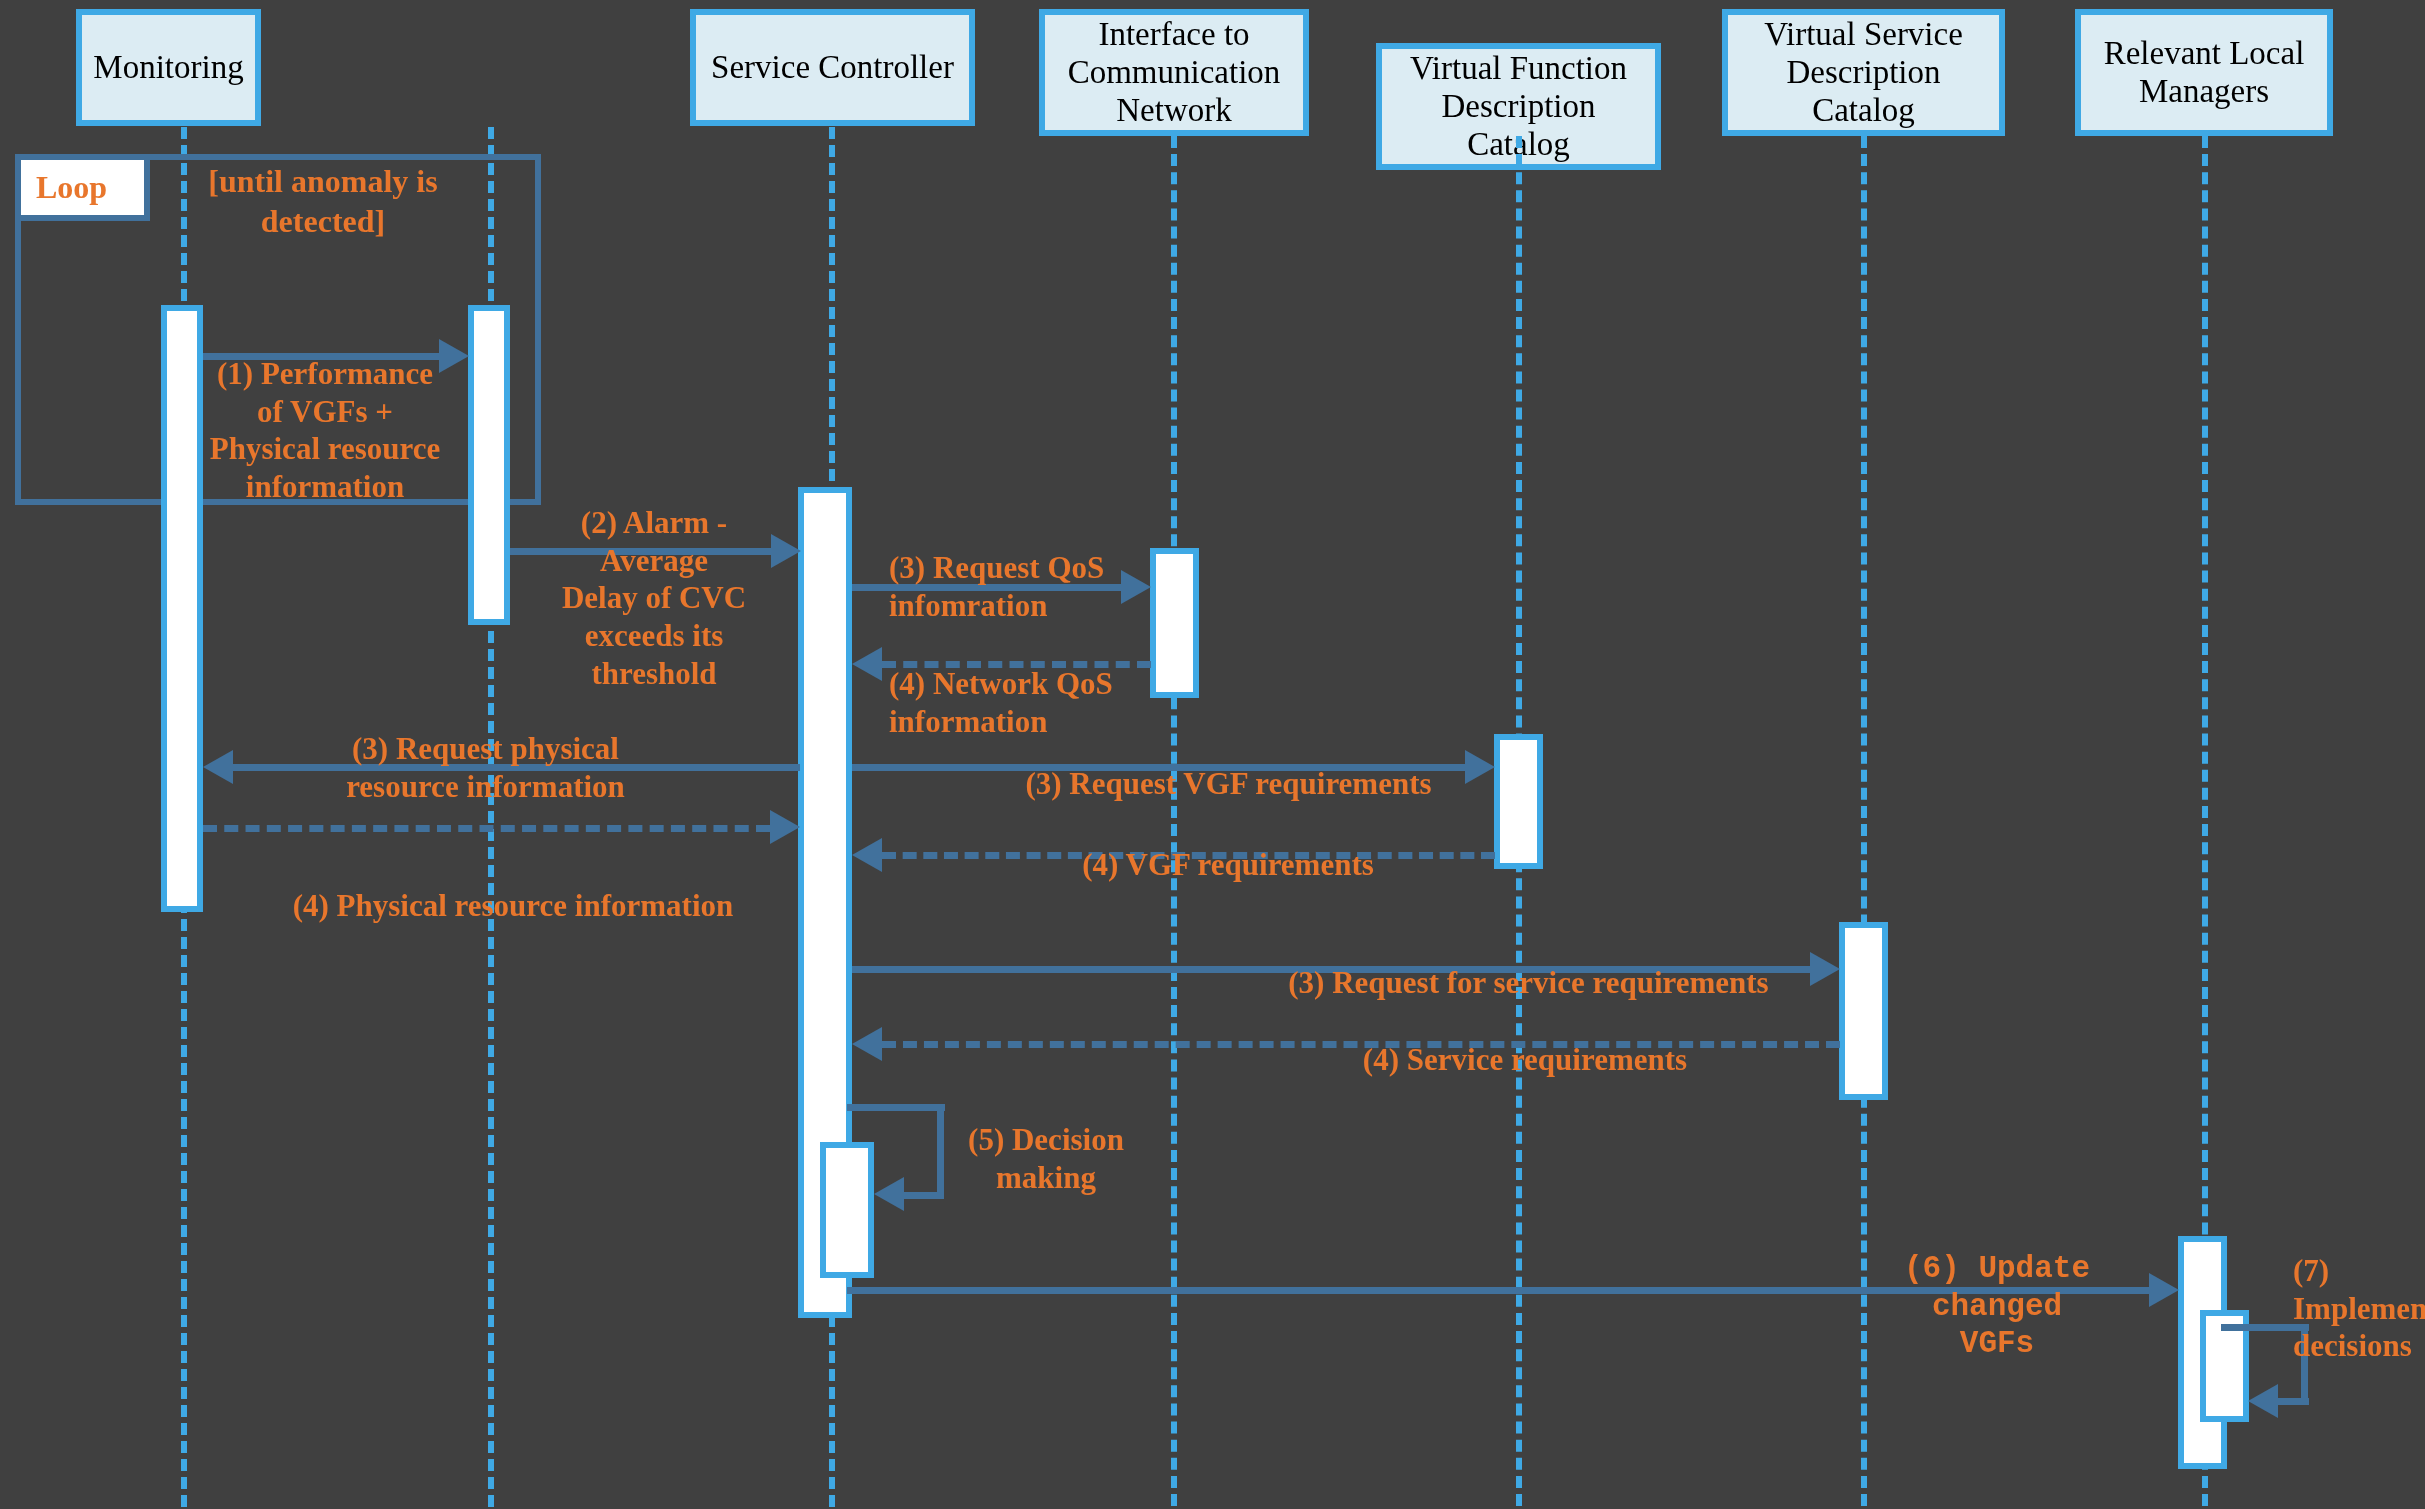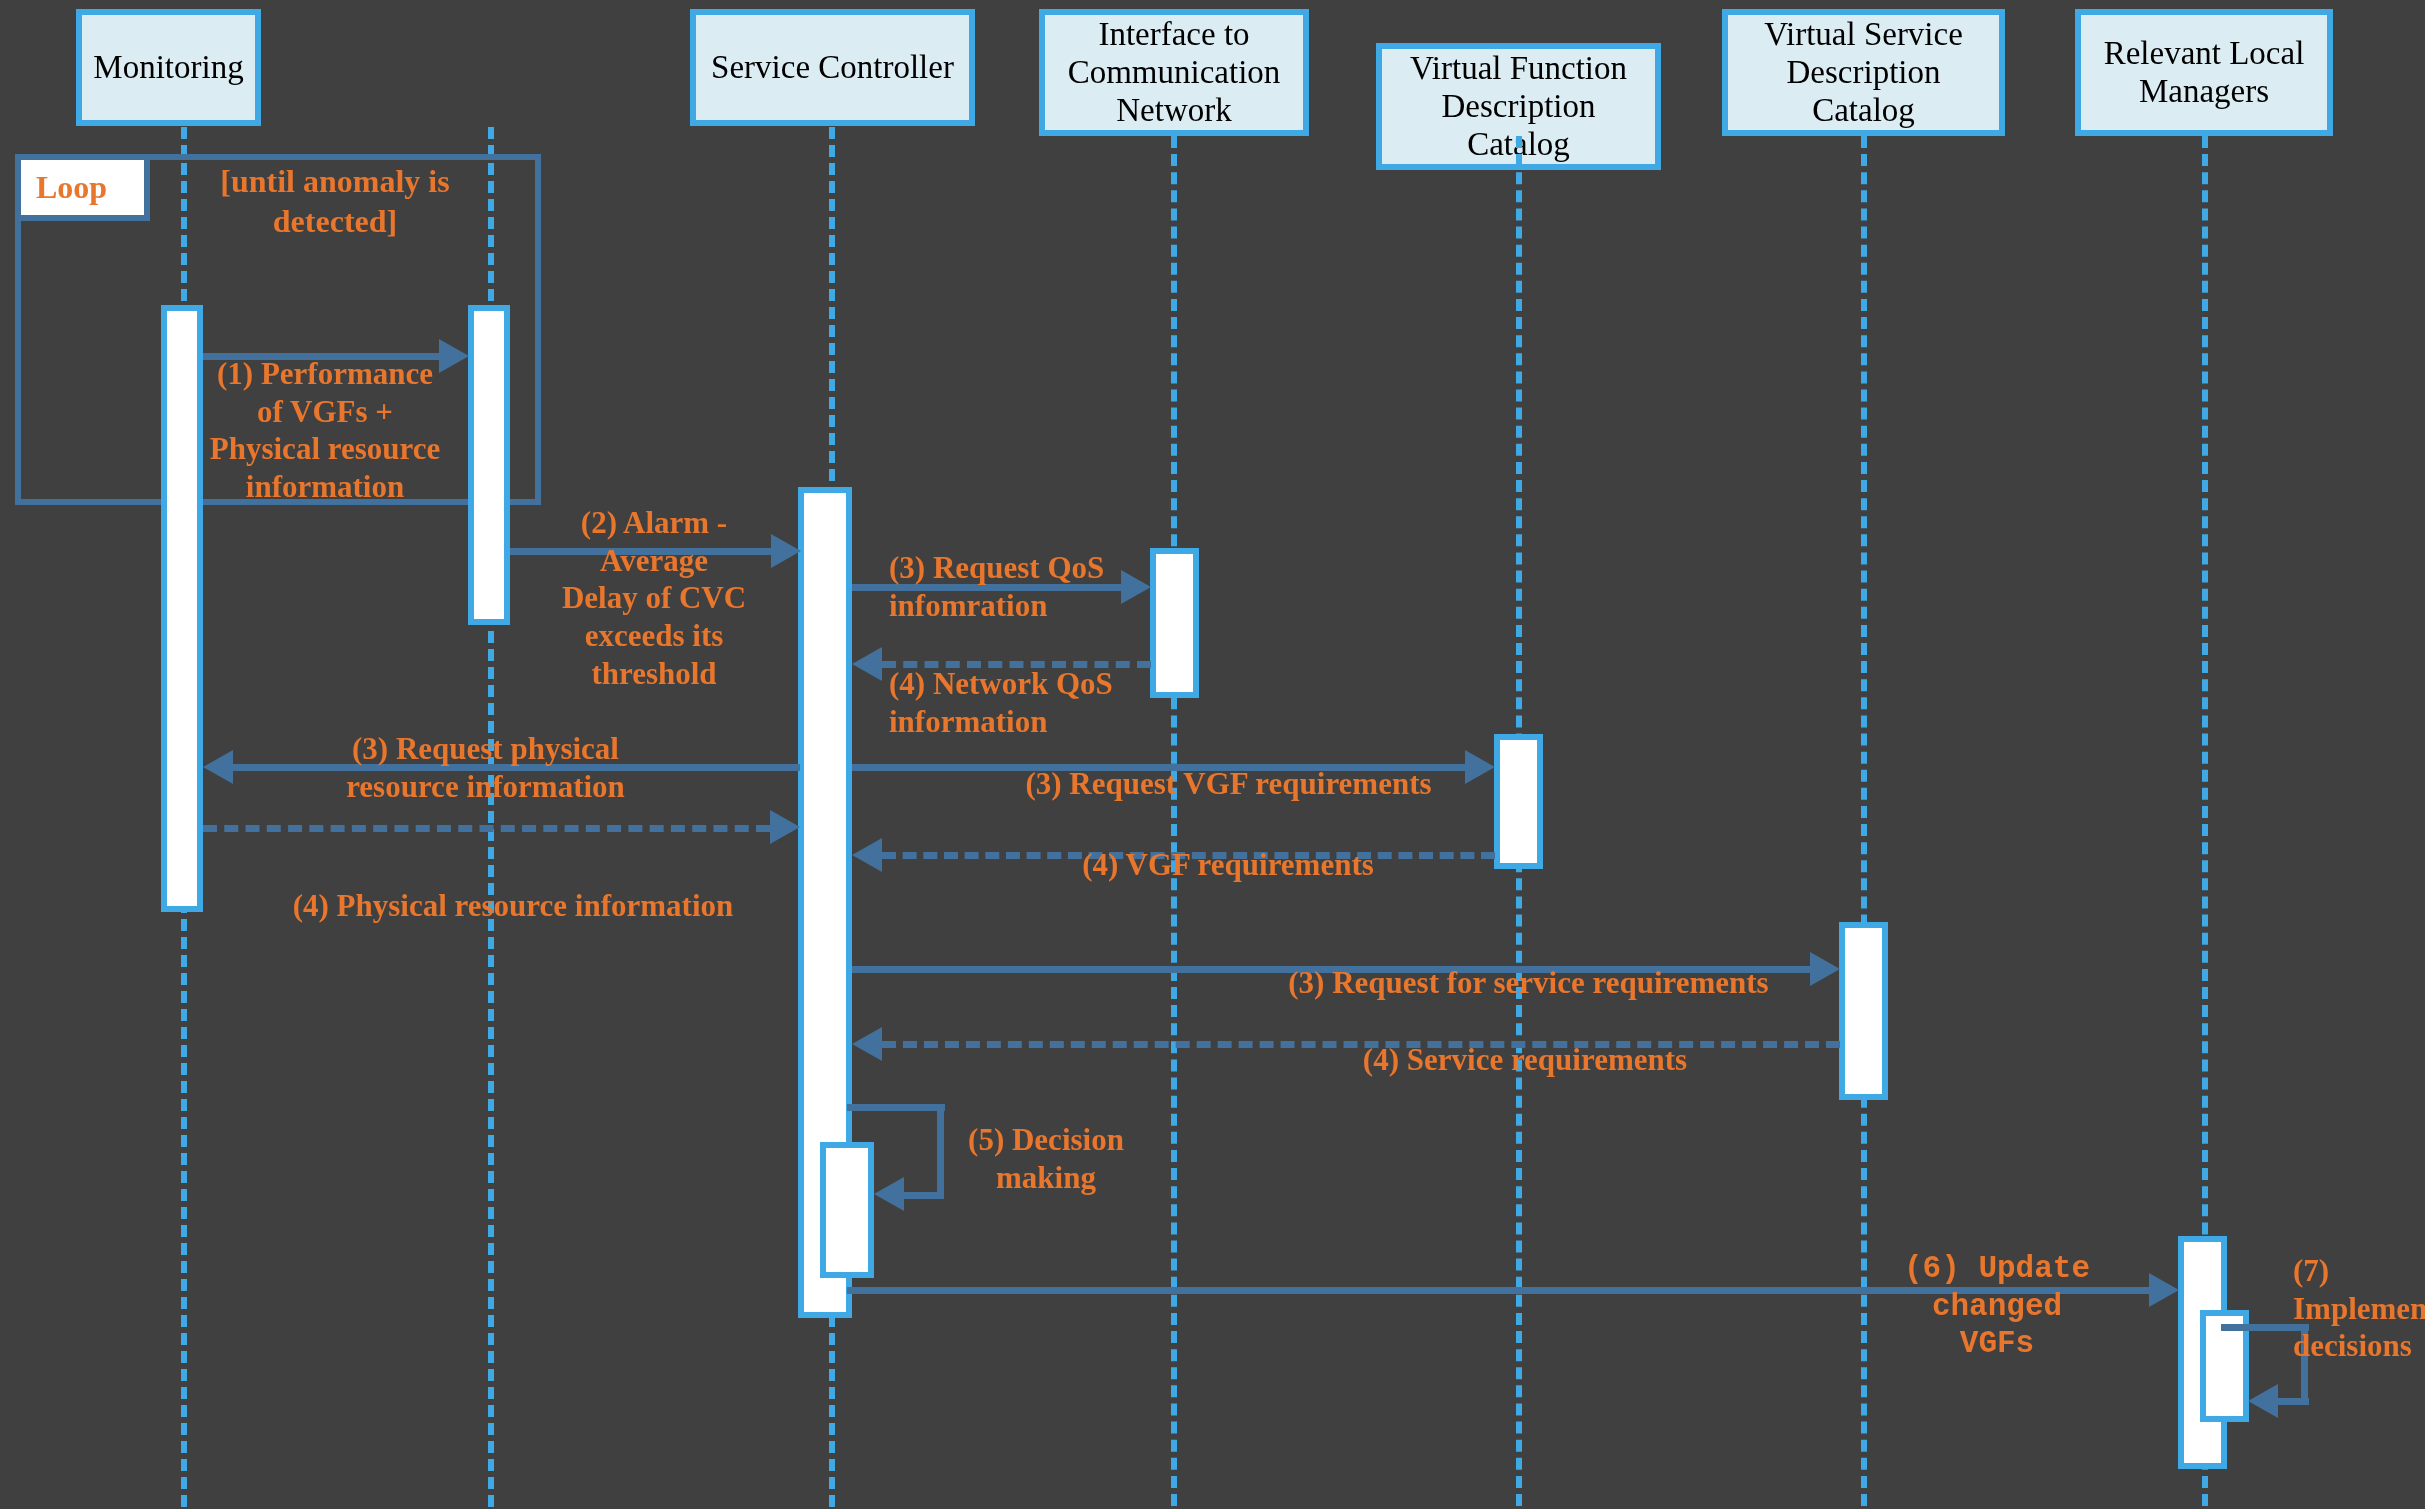--- a/index.html
+++ b/index.html
@@ -130,21 +130,21 @@
   <div class="lifeline" style="left:829px;top:127px;height:1380px;"></div>
   <div class="lifeline" style="left:1171px;top:136px;height:1370px;"></div>
   <div class="lifeline" style="left:1516px;top:136px;height:1370px;"></div>
   <div class="lifeline" style="left:1861px;top:136px;height:1370px;"></div>
   <div class="lifeline" style="left:2202px;top:136px;height:1370px;"></div>
 
   <div class="frag" style="left:15px;top:154px;width:526px;height:351px;"></div>
   <div class="frag-tag" style="left:15px;top:154px;width:135px;height:67px;">
     <span>Loop</span>
   </div>
-  <div class="frag-guard" style="left:200px;top:161px;width:270px;">
+  <div class="frag-guard" style="left:188px;top:161px;width:270px;">
     <span style="white-space:pre-line;">[until anomaly is
 detected]</span>
   </div>
 
   <div class="activation" style="left:161px;top:305px;width:42px;height:607px;"></div>
 
   <div class="activation" style="left:468px;top:305px;width:42px;height:320px;"></div>
 
   <div class="activation" style="left:798px;top:487px;width:54px;height:831px;"></div>
 

